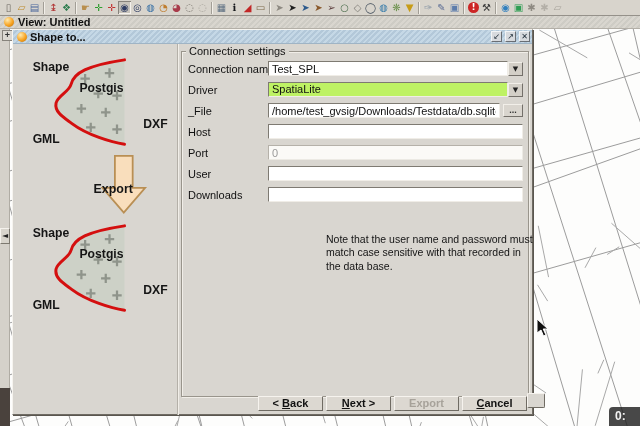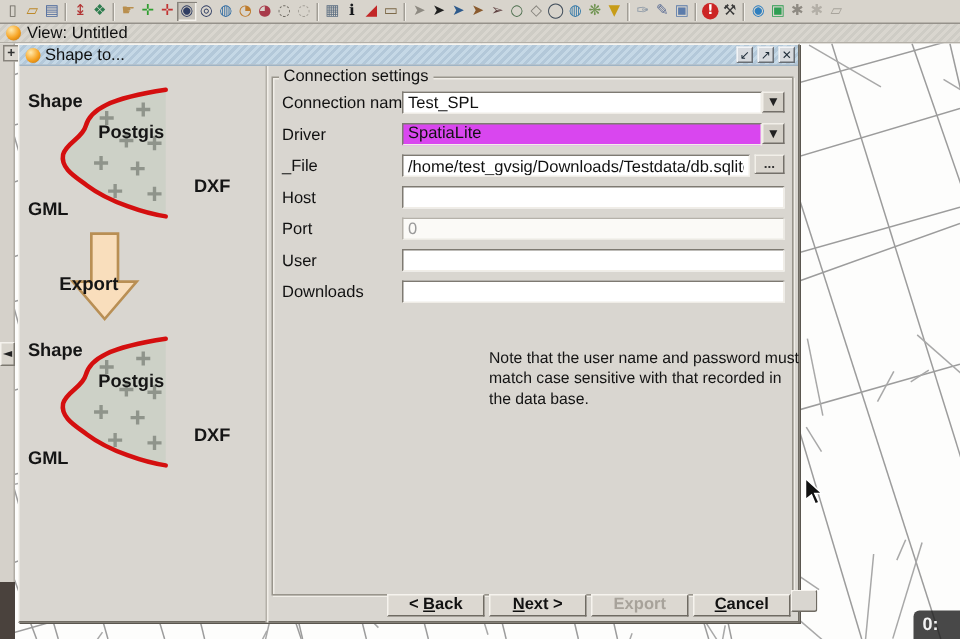--- a/index.html
+++ b/index.html
@@ -13,21 +13,21 @@
   .ticon.pressed{background:#c7c3bb;box-shadow:inset 1px 1px 0 #87837c, inset -1px -1px 0 #f4f1ec}
   .ticon.round{border-radius:50%;font-weight:bold;font-size:9px;width:11px;height:11px;line-height:11px;margin:1px}
   .tsep{width:1px;height:12px;background:#a29e96;border-right:1px solid #f2efe9;margin:0 2px;flex:0 0 auto}
 
   
   #view-bar{position:absolute;top:16px;left:0;width:640px;height:13px;
             background:repeating-linear-gradient(135deg,#d9d6cf 0 2px,#ceccc5 2px 4px);
             border-bottom:1px solid #b3afa7;display:flex;align-items:center;gap:4px;padding-left:4px;box-sizing:border-box}
   .gvicon{width:10px;height:10px;border-radius:50%;flex:0 0 auto;
           background:radial-gradient(circle at 35% 30%,#ffeaae,#f7a321 55%,#b96a06)}
-  .bar-title{font-size:11px;font-weight:normal;color:#101010;white-space:nowrap}
+  .bar-title{font-size:11px;font-weight:bold;color:#101010;white-space:nowrap}
 
   
   #map-svg{position:absolute;top:29px;left:0;background:#fdfdfc}
   #left-strip{position:absolute;top:29px;left:0;width:10px;height:397px;background:#d5d1ca;border-right:1px solid #b0aca4;box-sizing:border-box}
   #left-strip-dark{position:absolute;top:388px;left:0;width:10px;height:38px;background:#4a423d}
   #collapse-btn{position:absolute;top:228px;left:0;width:10px;height:16px;background:#d8d4cc;
                 border:1px solid;border-color:#f4f1ec #7d7970 #7d7970 #f4f1ec;
                 font:8px/14px "DejaVu Sans",sans-serif;text-align:center;padding:0;color:#222}
   #expand-btn{position:absolute;top:30px;left:2px;width:11px;height:11px;background:#dcd8d1;
               border:1px solid #87837c;font:bold 9px/9px "Liberation Sans",sans-serif;text-align:center;padding:0;color:#333}
@@ -42,38 +42,38 @@
           border:1px solid;border-color:#f6f4ef #6f6b63 #6f6b63 #f6f4ef;box-shadow:1px 1px 0 #5a564f}
   #dlg-title{height:13px;background:repeating-linear-gradient(135deg,#c5d8e6 0 2px,#b3c8d9 2px 4px);
              display:flex;align-items:center;gap:3px;padding:0 2px 0 4px;border-bottom:1px solid #9fb4c5}
   #dlg-title .bar-title{flex:1}
   .wctl{width:11px;height:11px;flex:0 0 auto;background:#d7dade;border:1px solid;
         border-color:#f2f4f6 #696e74 #696e74 #f2f4f6;font:8px/9px "DejaVu Sans",sans-serif;text-align:center;padding:0;color:#1c2a36}
   #dlg-body{display:flex;height:371px}
 
   
   #left-panel{width:165px;flex:0 0 auto;border-right:1px solid #b4b0a8;box-shadow:1px 0 0 #f1eee8;
-              display:flex;flex-direction:column;align-items:flex-start;padding-top:12px;box-sizing:border-box}
+              display:flex;flex-direction:column;align-items:flex-end;padding-top:12px;box-sizing:border-box}
   #left-panel svg{display:block}
   .dia-label{font:bold 13px "Liberation Sans",sans-serif;fill:#151515}
 
   
   #form-panel{flex:1;position:relative}
   #groupbox{position:absolute;top:7px;left:3px;right:3px;bottom:18px;pointer-events:none;
             border:1px solid #99958c;box-shadow:inset 1px 1px 0 #f1eee8,1px 1px 0 #f1eee8}
   #group-title{position:absolute;top:1px;left:8px;background:#d9d6d0;padding:0 3px;font-size:11px;font-weight:normal;color:#111}
   #form-rows{position:absolute;top:14px;left:10px;right:9px}
   .frow{display:flex;align-items:center;height:21px}
   .frow .lbl{width:80px;flex:0 0 auto;font-size:11px;color:#111;white-space:nowrap}
-  .fld{flex:1;display:flex;align-items:flex-start;height:15px}
+  .fld{flex:1;display:flex;align-items:center;height:15px}
   .fld input{flex:1;min-width:0;height:15px;box-sizing:border-box;margin:0;padding:0 3px;
              border:1px solid;border-color:#7e7a72 #f0ede7 #f0ede7 #7e7a72;background:#fff;
              font:11px "Liberation Sans",sans-serif;color:#111}
   .fld input.dim{color:#9a9a9a;background:#fbfaf7;border-color:#b5b1a9 #eceae4 #eceae4 #b5b1a9}
-  .combo-val{flex:1;box-sizing:border-box;height:15px;line-height:13px;padding:0 3px;background:#d946ef;
+  .combo-val{flex:1;box-sizing:border-box;height:15px;line-height:13px;padding:0 3px;background:#bef264;
              border:1px solid;border-color:#7e7a72 #f0ede7 #f0ede7 #7e7a72;font:11px "Liberation Sans",sans-serif;color:#111}
   .cbtn{width:15px;flex:0 0 auto;box-sizing:border-box;background:#d3cfc7;padding:0;
         border:1px solid;border-color:#f2efe9 #74706a #74706a #f2efe9;
         font:7px/12px "DejaVu Sans",sans-serif;text-align:center;color:#222}
   .bbtn{width:20px;flex:0 0 auto;margin-left:3px;box-sizing:border-box;background:#d9d5ce;padding:0;
         border:1px solid;border-color:#f2efe9 #74706a #74706a #f2efe9;
         font:bold 9px/11px "Liberation Sans",sans-serif;text-align:center;color:#333}
   #note{position:absolute;top:189px;left:148px;width:208px;font-size:10.5px;line-height:1.28;color:#141414}
 
   #dlg-buttons{position:absolute;right:5px;bottom:3px;display:flex;gap:3px}

